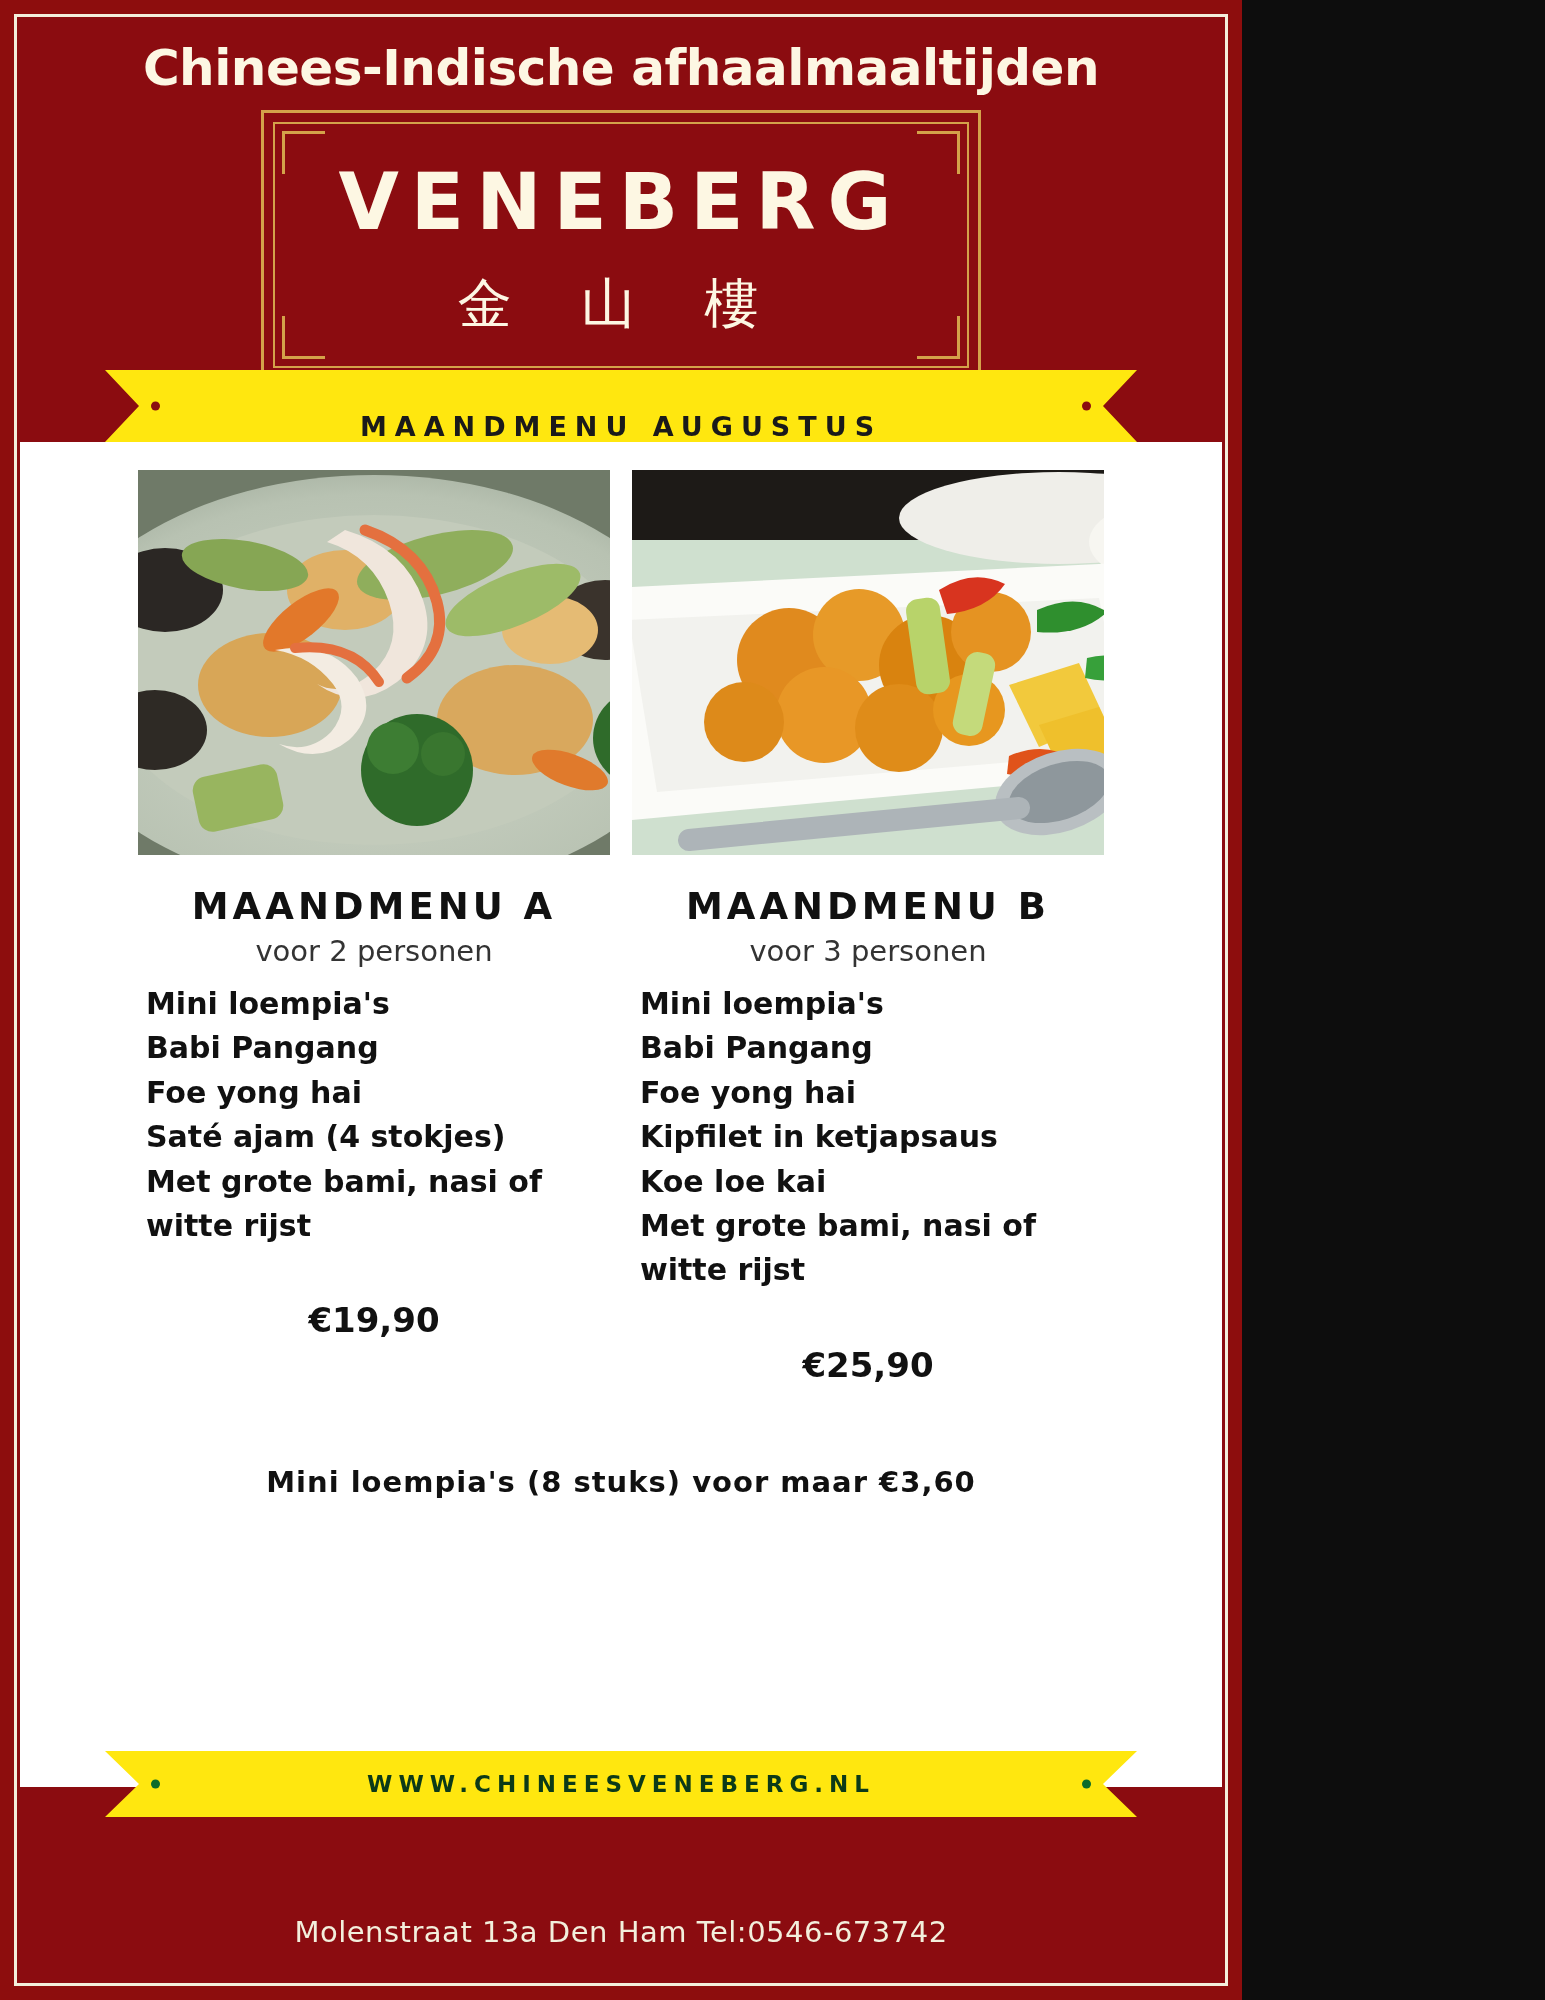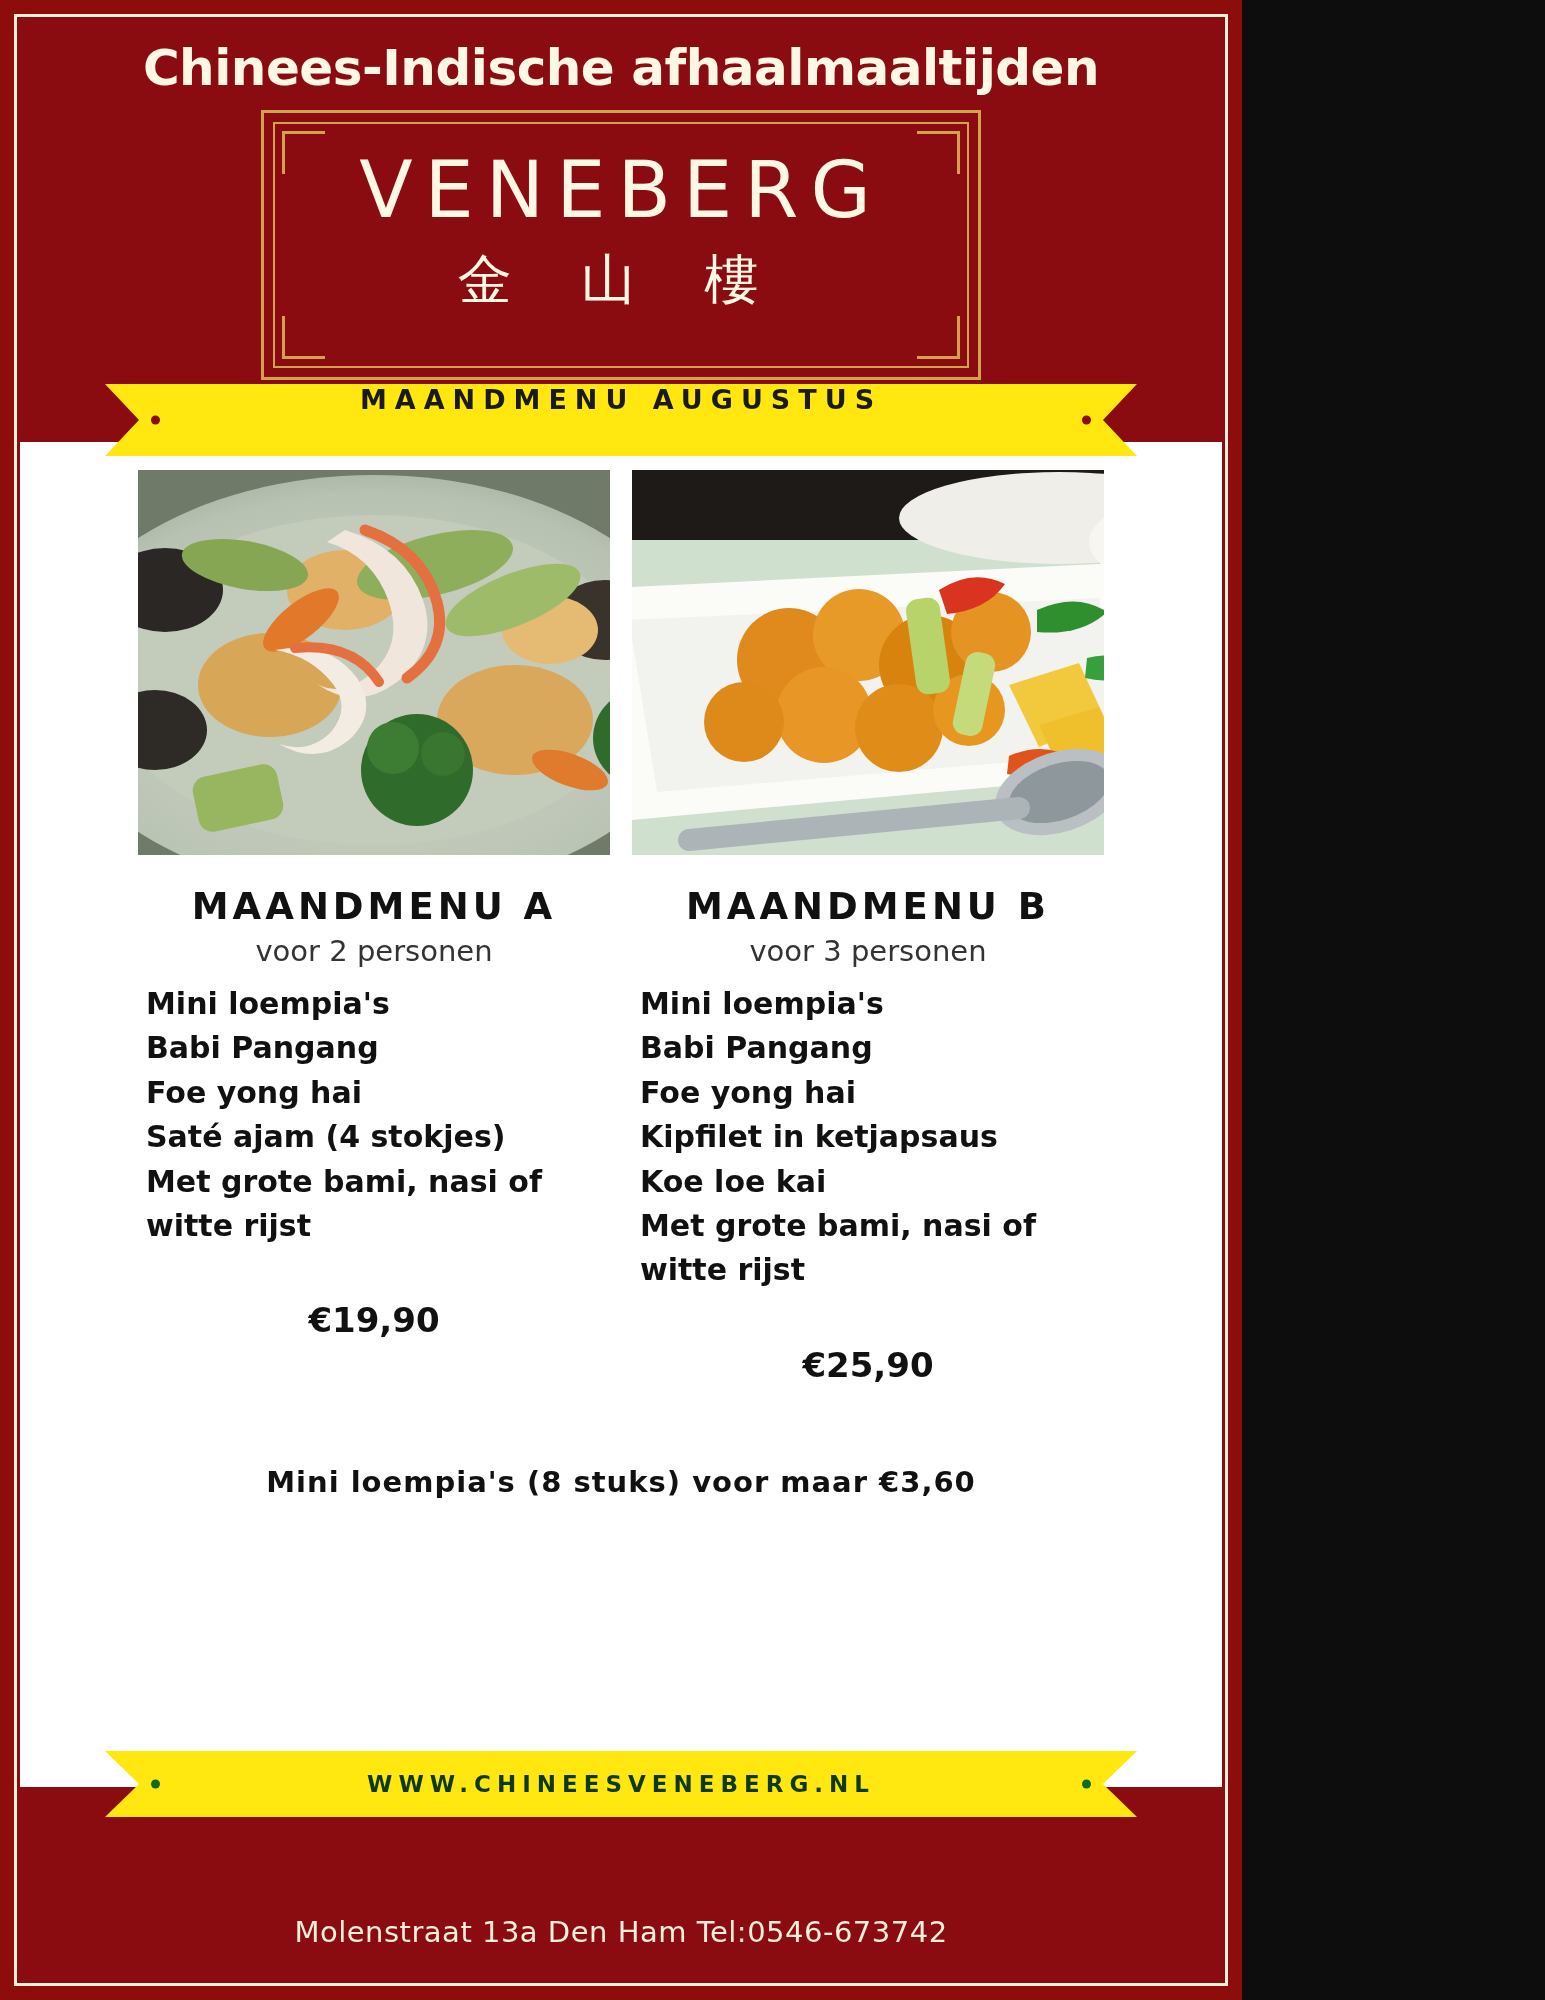--- a/index.html
+++ b/index.html
@@ -71,24 +71,24 @@
     height: 40px;
     border: 3px solid #d4a24a;
   }
   .corner.tl { left: 18px; top: 18px; border-right: none; border-bottom: none; }
   .corner.tr { right: 18px; top: 18px; border-left: none; border-bottom: none; }
   .corner.bl { left: 18px; bottom: 18px; border-right: none; border-top: none; }
   .corner.br { right: 18px; bottom: 18px; border-left: none; border-top: none; }
 
   .brand-name {
     position: relative;
-    margin: 4px;
+    margin: 16px;
     padding-top: 34px;
     font-size: 78px;
-    font-weight: normal;
+    font-weight: bold;
     color: #fdf7e3;
     letter-spacing: 12px;
     line-height: 1;
   }
   .brand-cn {
     position: relative;
     margin: 0;
     padding-top: 20px;
     font-size: 54px;
     color: #fdf7e3;
@@ -102,25 +102,25 @@
     position: relative;
     margin-top: -24px;
     height: 86px;
     flex: none;
     z-index: 5;
   }
   .ribbon {
     position: absolute;
     left: 88px;
     right: 88px;
-    top: 28px;
+    top: 14px;
     height: 72px;
     background: #ffe70f;
     display: flex;
-    align-items: flex-start;
+    align-items: flex-end;
     justify-content: center;
     clip-path: polygon(0 0, 100% 0, calc(100% - 34px) 50%, 100% 100%, 0 100%, 34px 50%);
   }
   .ribbon-text {
     font-size: 27px;
     font-weight: bold;
     color: #1a1a1a;
     letter-spacing: 8px;
   }
   .ribbon-dot {

